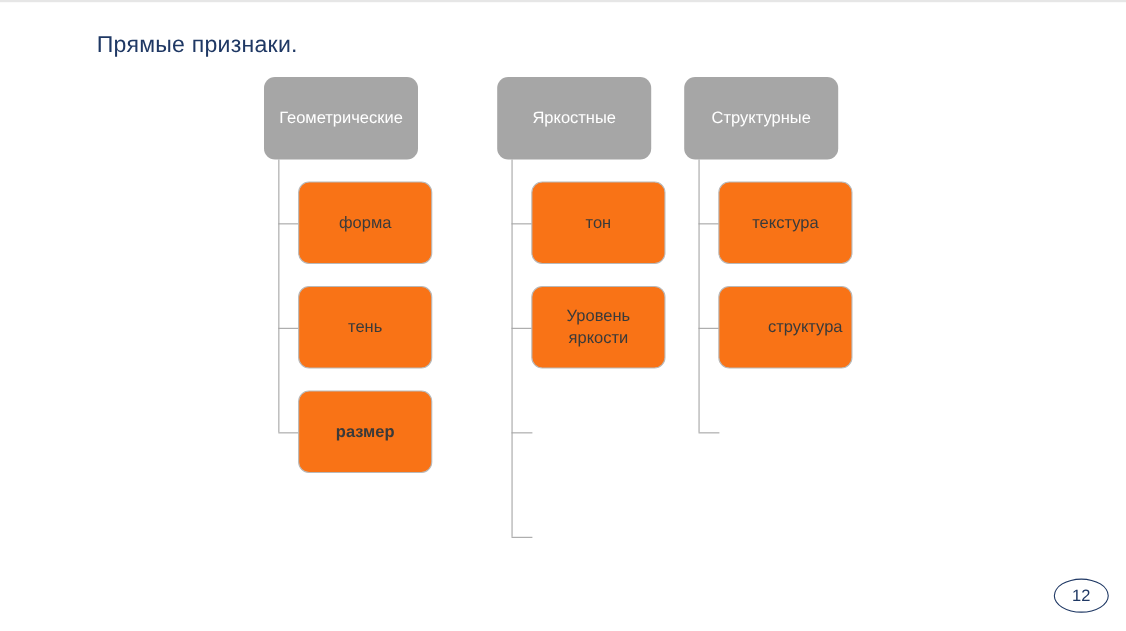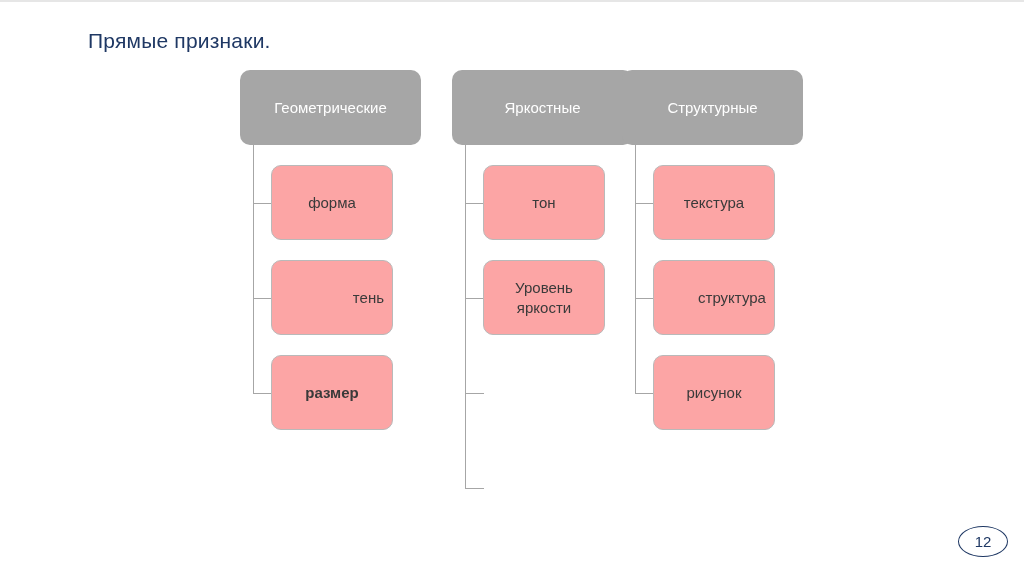--- a/index.html
+++ b/index.html
@@ -22,36 +22,36 @@
     position:absolute;left:0;top:0;width:1024px;height:2px;
     background:var(--top-rule);
   }
   .title{
     position:absolute;left:88px;top:28px;margin:0;
     font-size:21px;font-weight:400;letter-spacing:0.2px;
     color:var(--title-color);line-height:1.2;
   }
   .column{position:absolute;top:70px;width:160px;height:470px;}
   .parent-box{
-    position:absolute;left:0;top:0;width:181px;height:75px;
+    position:absolute;left:0;top:0;width:140px;height:75px;
     background:var(--parent-bg);border-radius:10px;
     display:flex;align-items:center;justify-content:center;
     color:var(--parent-text);font-size:15px;text-align:center;
   }
   .vline{
     position:absolute;left:13px;top:75px;width:1px;
     background:var(--connector);
   }
   .hline{
     position:absolute;left:13px;width:19px;height:1px;
     background:var(--connector);
   }
   .child-box{
     position:absolute;left:31px;width:122px;height:75px;
-    background:#fca5a5;border:1px solid var(--child-border);border-radius:10px;
+    background:#f97316;border:1px solid var(--child-border);border-radius:10px;
     display:flex;align-items:center;justify-content:center;
     color:var(--child-text);font-size:15px;text-align:center;
     line-height:1.3;padding:0 8px;box-sizing:border-box;
   }
   .page-number{
     position:absolute;left:958px;top:526px;width:50px;height:31px;
     border:1.5px solid var(--badge);border-radius:50%;
     background:#ffffff;box-sizing:border-box;
     display:flex;align-items:center;justify-content:center;
     color:var(--badge);font-size:15px;
@@ -67,21 +67,21 @@
       <div class="column" style="left: 240px;">
         <div class="parent-box">
           <span>Геометрические</span>
         </div>
         <div class="vline" style="height: 247.5px;"></div>
         <div class="hline" style="top: 132.5px;"></div>
         <div class="child-box" style="top: 95px;">
           <span>форма</span>
         </div>
         <div class="hline" style="top: 227.5px;"></div>
-        <div class="child-box" style="top: 190px; justify-content: flex-end;">
+        <div class="child-box" style="top: 190px;">
           <span>тень</span>
         </div>
         <div class="hline" style="top: 322.5px;"></div>
         <div class="child-box" style="top: 285px; font-weight: bold;">
           <span>размер</span>
         </div>
       </div>
       <div class="column" style="left: 452px;">
         <div class="parent-box">
           <span>Яркостные</span>
@@ -105,21 +105,18 @@
         <div class="vline" style="height: 247.5px;"></div>
         <div class="hline" style="top: 132.5px;"></div>
         <div class="child-box" style="top: 95px;">
           <span>текстура</span>
         </div>
         <div class="hline" style="top: 227.5px;"></div>
         <div class="child-box" style="top: 190px; padding-left: 44px;">
           <span>структура</span>
         </div>
         <div class="hline" style="top: 322.5px;"></div>
-        <div class="child-box" style="top: 285px;">
-          <span>рисунок</span>
-        </div>
       </div>
     </div>
   <div class="page-number">
     <span>12</span>
   </div>
 </div>
 
 </body></html>

